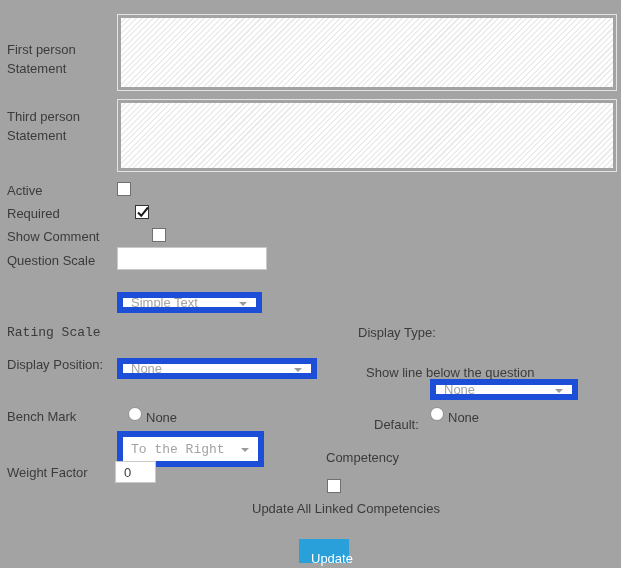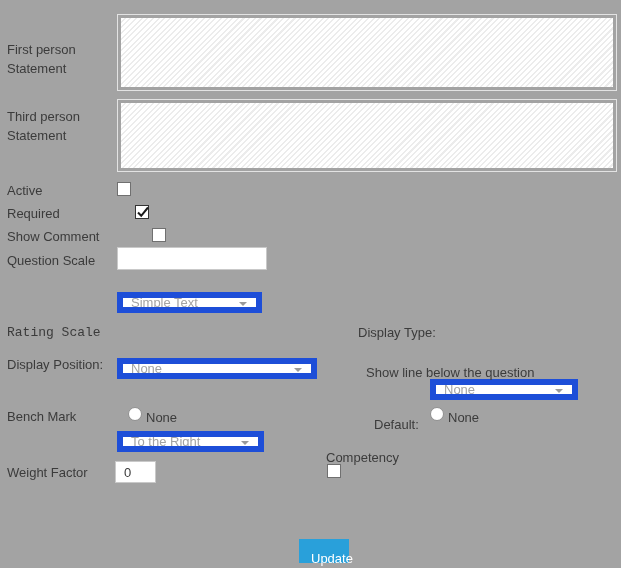--- a/index.html
+++ b/index.html
@@ -108,21 +108,21 @@
     <span>None</span>
   </div>
 
   <div class="abs lbl" style="left:358px; top:324px;">Display Type:</div>
   <div class="abs select" style="left:430px; top:320px; width:148px; height:21px;">
     <span>None</span>
   </div>
 
   
   <div class="abs lbl" style="left:7px; top:356px;text-align:center;">Display Position:</div>
-  <div class="abs select" style="left:117px; top:351px; width:147px; height:21px;">
+  <div class="abs select" style="left:117px; top:351px; width:147px; height:36px;font-family:Liberation Mono, monospace;">
     <span>To the Right</span>
   </div>
 
   <span class="abs checkbox" style="left:327px; top:363px;">
     
   </span>
   <div class="abs lbl" style="left:366px; top:364px;">Show line below the question</div>
 
   
   <div class="abs lbl" style="left:7px; top:408px;">Bench Mark</div>
@@ -135,17 +135,18 @@
 
   
   <div class="abs lbl" style="left:7px; top:464px;">Weight Factor</div>
   <input class="abs txt" style="left: 115px; top: 461px; width: 41px; height: 22px;" value="0">
 
   <div class="abs lbl" style="left:326px; top:449px;text-align:center;">Competency</div>
   
 
   
   
+  <div class="abs lbl" style="left:252px; top:500px;">Update All Linked Competencies</div>
 
   
   <button class="abs btn" style="left:299px; top:539px; width:50px; height:23px;">Update</button>
 
 </div>
 
 </body></html>

